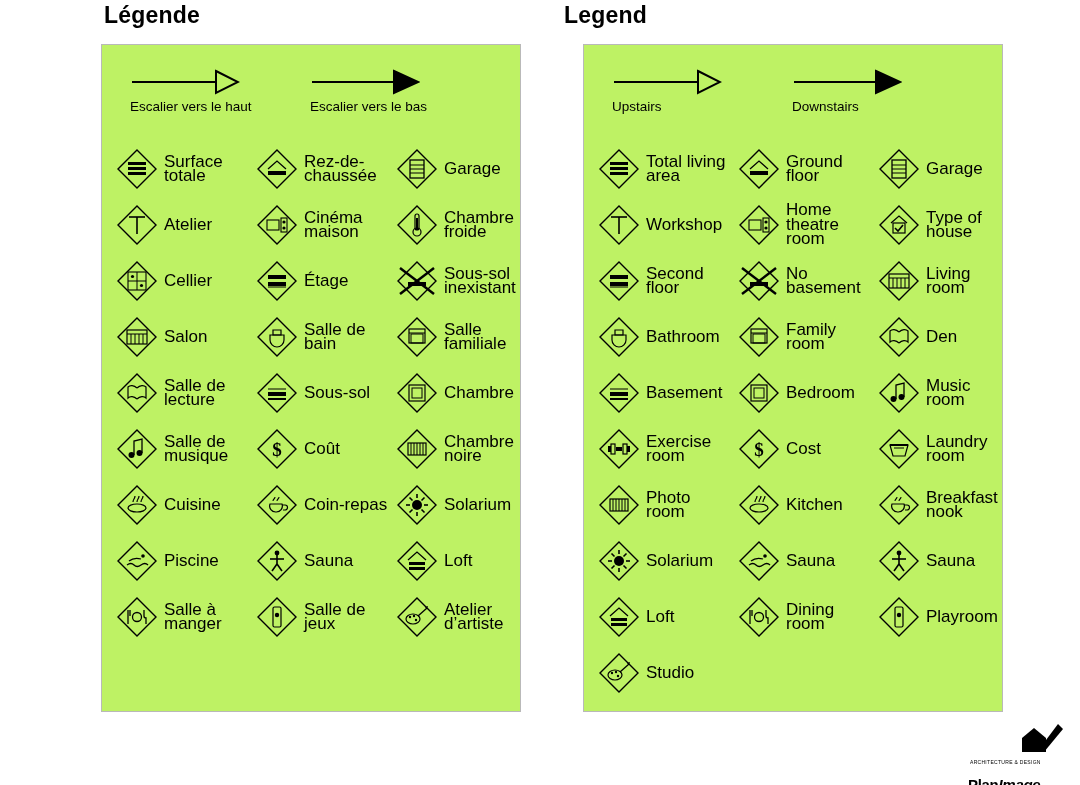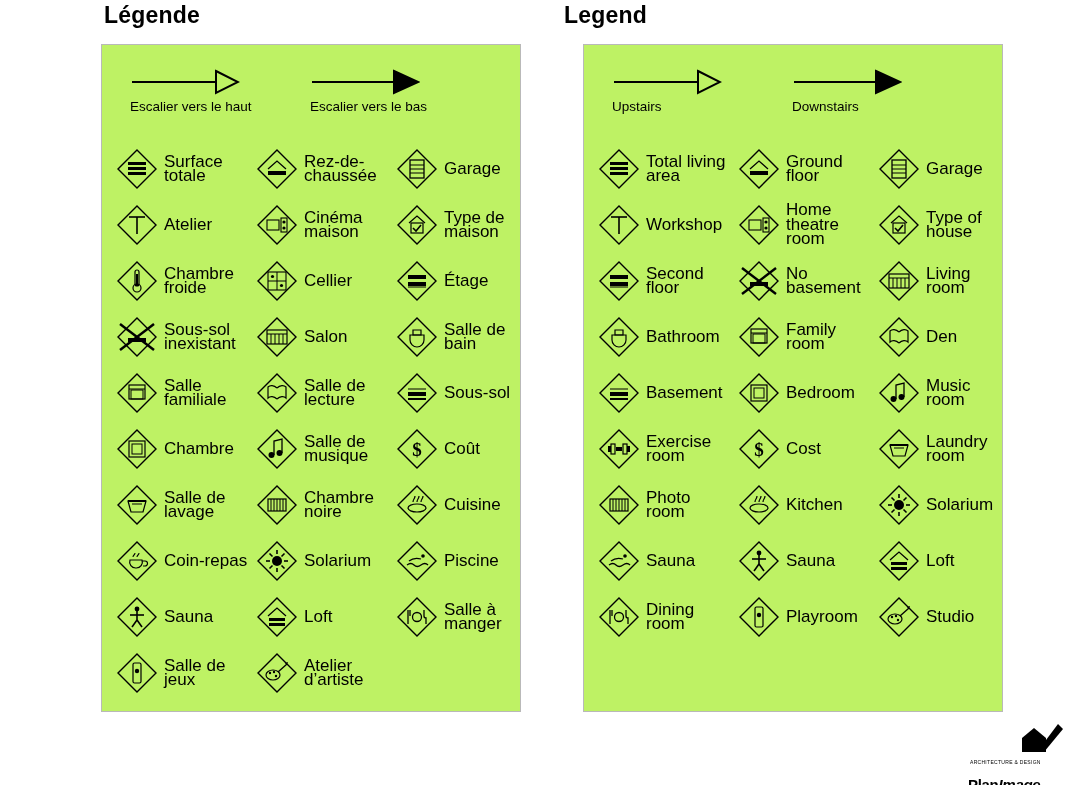--- a/index.html
+++ b/index.html
@@ -206,31 +206,20 @@
               <circle cx="28" cy="18" r="1.6" fill="#000"></circle>
               <circle cx="28" cy="24" r="1.6" fill="#000"></circle>
             </svg>
           </span>
           <span class="cell-label">Cinéma maison</span>
         </div>
         <div class="cell">
           <span class="badge">
             <svg width="42" height="42" viewBox="0 0 42 42">
               <polygon points="21,2 40,21 21,40 2,21" fill="none" stroke="#000" stroke-width="1.4"></polygon>
-              <path d="M13 19 L21 12 L29 19" fill="none" stroke="#000" stroke-width="1.2"></path>
-              <rect x="15" y="19" width="12" height="10" fill="none" stroke="#000" stroke-width="1.2"></rect>
-              <path d="M17 24 l3 3 l5 -6" fill="none" stroke="#000" stroke-width="1.6"></path>
-            </svg>
-          </span>
-          <span class="cell-label">Type de maison</span>
-        </div>
-        <div class="cell">
-          <span class="badge">
-            <svg width="42" height="42" viewBox="0 0 42 42">
-              <polygon points="21,2 40,21 21,40 2,21" fill="none" stroke="#000" stroke-width="1.4"></polygon>
               <rect x="19" y="10" width="4" height="16" rx="2" fill="none" stroke="#000" stroke-width="1.2"></rect>
               <circle cx="21" cy="28" r="4" fill="none" stroke="#000" stroke-width="1.2"></circle>
               <line x1="21" y1="14" x2="21" y2="26" stroke="#000" stroke-width="2"></line>
             </svg>
           </span>
           <span class="cell-label">Chambre froide</span>
         </div>
         <div class="cell">
           <span class="badge">
             <svg width="42" height="42" viewBox="0 0 42 42">
@@ -344,31 +333,20 @@
           <span class="cell-label">Salle de musique</span>
         </div>
         <div class="cell">
           <span class="badge">
             <svg width="42" height="42" viewBox="0 0 42 42">
               <polygon points="21,2 40,21 21,40 2,21" fill="none" stroke="#000" stroke-width="1.4"></polygon>
               <text x="21" y="28" text-anchor="middle" font-family="Liberation Serif, serif" font-size="19" font-weight="bold" fill="#000">$</text>
             </svg>
           </span>
           <span class="cell-label">Coût</span>
-        </div>
-        <div class="cell">
-          <span class="badge">
-            <svg width="42" height="42" viewBox="0 0 42 42">
-              <polygon points="21,2 40,21 21,40 2,21" fill="none" stroke="#000" stroke-width="1.4"></polygon>
-              <path d="M12 17 h18 l-3 11 h-12 z" fill="none" stroke="#000" stroke-width="1.2"></path>
-              <line x1="12" y1="17" x2="30" y2="17" stroke="#000" stroke-width="2"></line>
-              <line x1="16" y1="20" x2="26" y2="20" stroke="#000" stroke-width="1"></line>
-            </svg>
-          </span>
-          <span class="cell-label">Salle de lavage</span>
         </div>
         <div class="cell">
           <span class="badge">
             <svg width="42" height="42" viewBox="0 0 42 42">
               <polygon points="21,2 40,21 21,40 2,21" fill="none" stroke="#000" stroke-width="1.4"></polygon>
               <rect x="12" y="15" width="18" height="12" fill="none" stroke="#000" stroke-width="1.2"></rect>
               <line x1="15" y1="15" x2="15" y2="27" stroke="#000" stroke-width="1"></line>
               <line x1="18" y1="15" x2="18" y2="27" stroke="#000" stroke-width="1"></line>
               <line x1="21" y1="15" x2="21" y2="27" stroke="#000" stroke-width="1"></line>
               <line x1="24" y1="15" x2="24" y2="27" stroke="#000" stroke-width="1"></line>
@@ -734,20 +712,32 @@
               <path d="M21 18 c0 -3 2 -3 2 -6" fill="none" stroke="#000" stroke-width="1.2"></path>
               <path d="M25 18 c0 -3 2 -3 2 -6" fill="none" stroke="#000" stroke-width="1.2"></path>
             </svg>
           </span>
           <span class="cell-label">Kitchen</span>
         </div>
         <div class="cell">
           <span class="badge">
             <svg width="42" height="42" viewBox="0 0 42 42">
               <polygon points="21,2 40,21 21,40 2,21" fill="none" stroke="#000" stroke-width="1.4"></polygon>
+              <path d="M14 20 h12 a6 6 0 0 1 -6 8 h0 a6 6 0 0 1 -6 -8 z" fill="none" stroke="#000" stroke-width="1.2"></path>
+              <path d="M26 21 h3 a2.5 2.5 0 0 1 0 5 h-2" fill="none" stroke="#000" stroke-width="1.2"></path>
+              <path d="M17 17 c0 -2 2 -2 2 -4" fill="none" stroke="#000" stroke-width="1.1"></path>
+              <path d="M21 17 c0 -2 2 -2 2 -4" fill="none" stroke="#000" stroke-width="1.1"></path>
+            </svg>
+          </span>
+          <span class="cell-label">Breakfast nook</span>
+        </div>
+        <div class="cell">
+          <span class="badge">
+            <svg width="42" height="42" viewBox="0 0 42 42">
+              <polygon points="21,2 40,21 21,40 2,21" fill="none" stroke="#000" stroke-width="1.4"></polygon>
               <circle cx="21" cy="21" r="5" fill="#000"></circle>
               <g stroke="#000" stroke-width="1.6">
                 <line x1="21" y1="10" x2="21" y2="14"></line>
                 <line x1="21" y1="28" x2="21" y2="32"></line>
                 <line x1="10" y1="21" x2="14" y2="21"></line>
                 <line x1="28" y1="21" x2="32" y2="21"></line>
                 <line x1="13.5" y1="13.5" x2="16.5" y2="16.5"></line>
                 <line x1="25.5" y1="25.5" x2="28.5" y2="28.5"></line>
                 <line x1="28.5" y1="13.5" x2="25.5" y2="16.5"></line>
                 <line x1="16.5" y1="25.5" x2="13.5" y2="28.5"></line>

